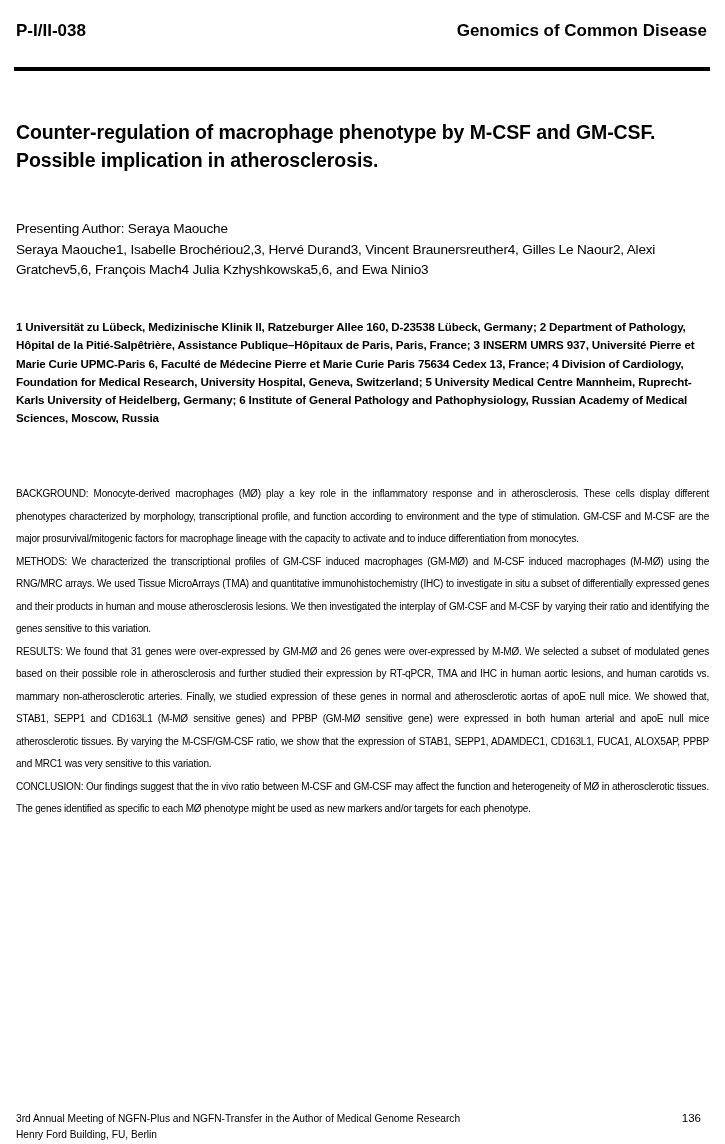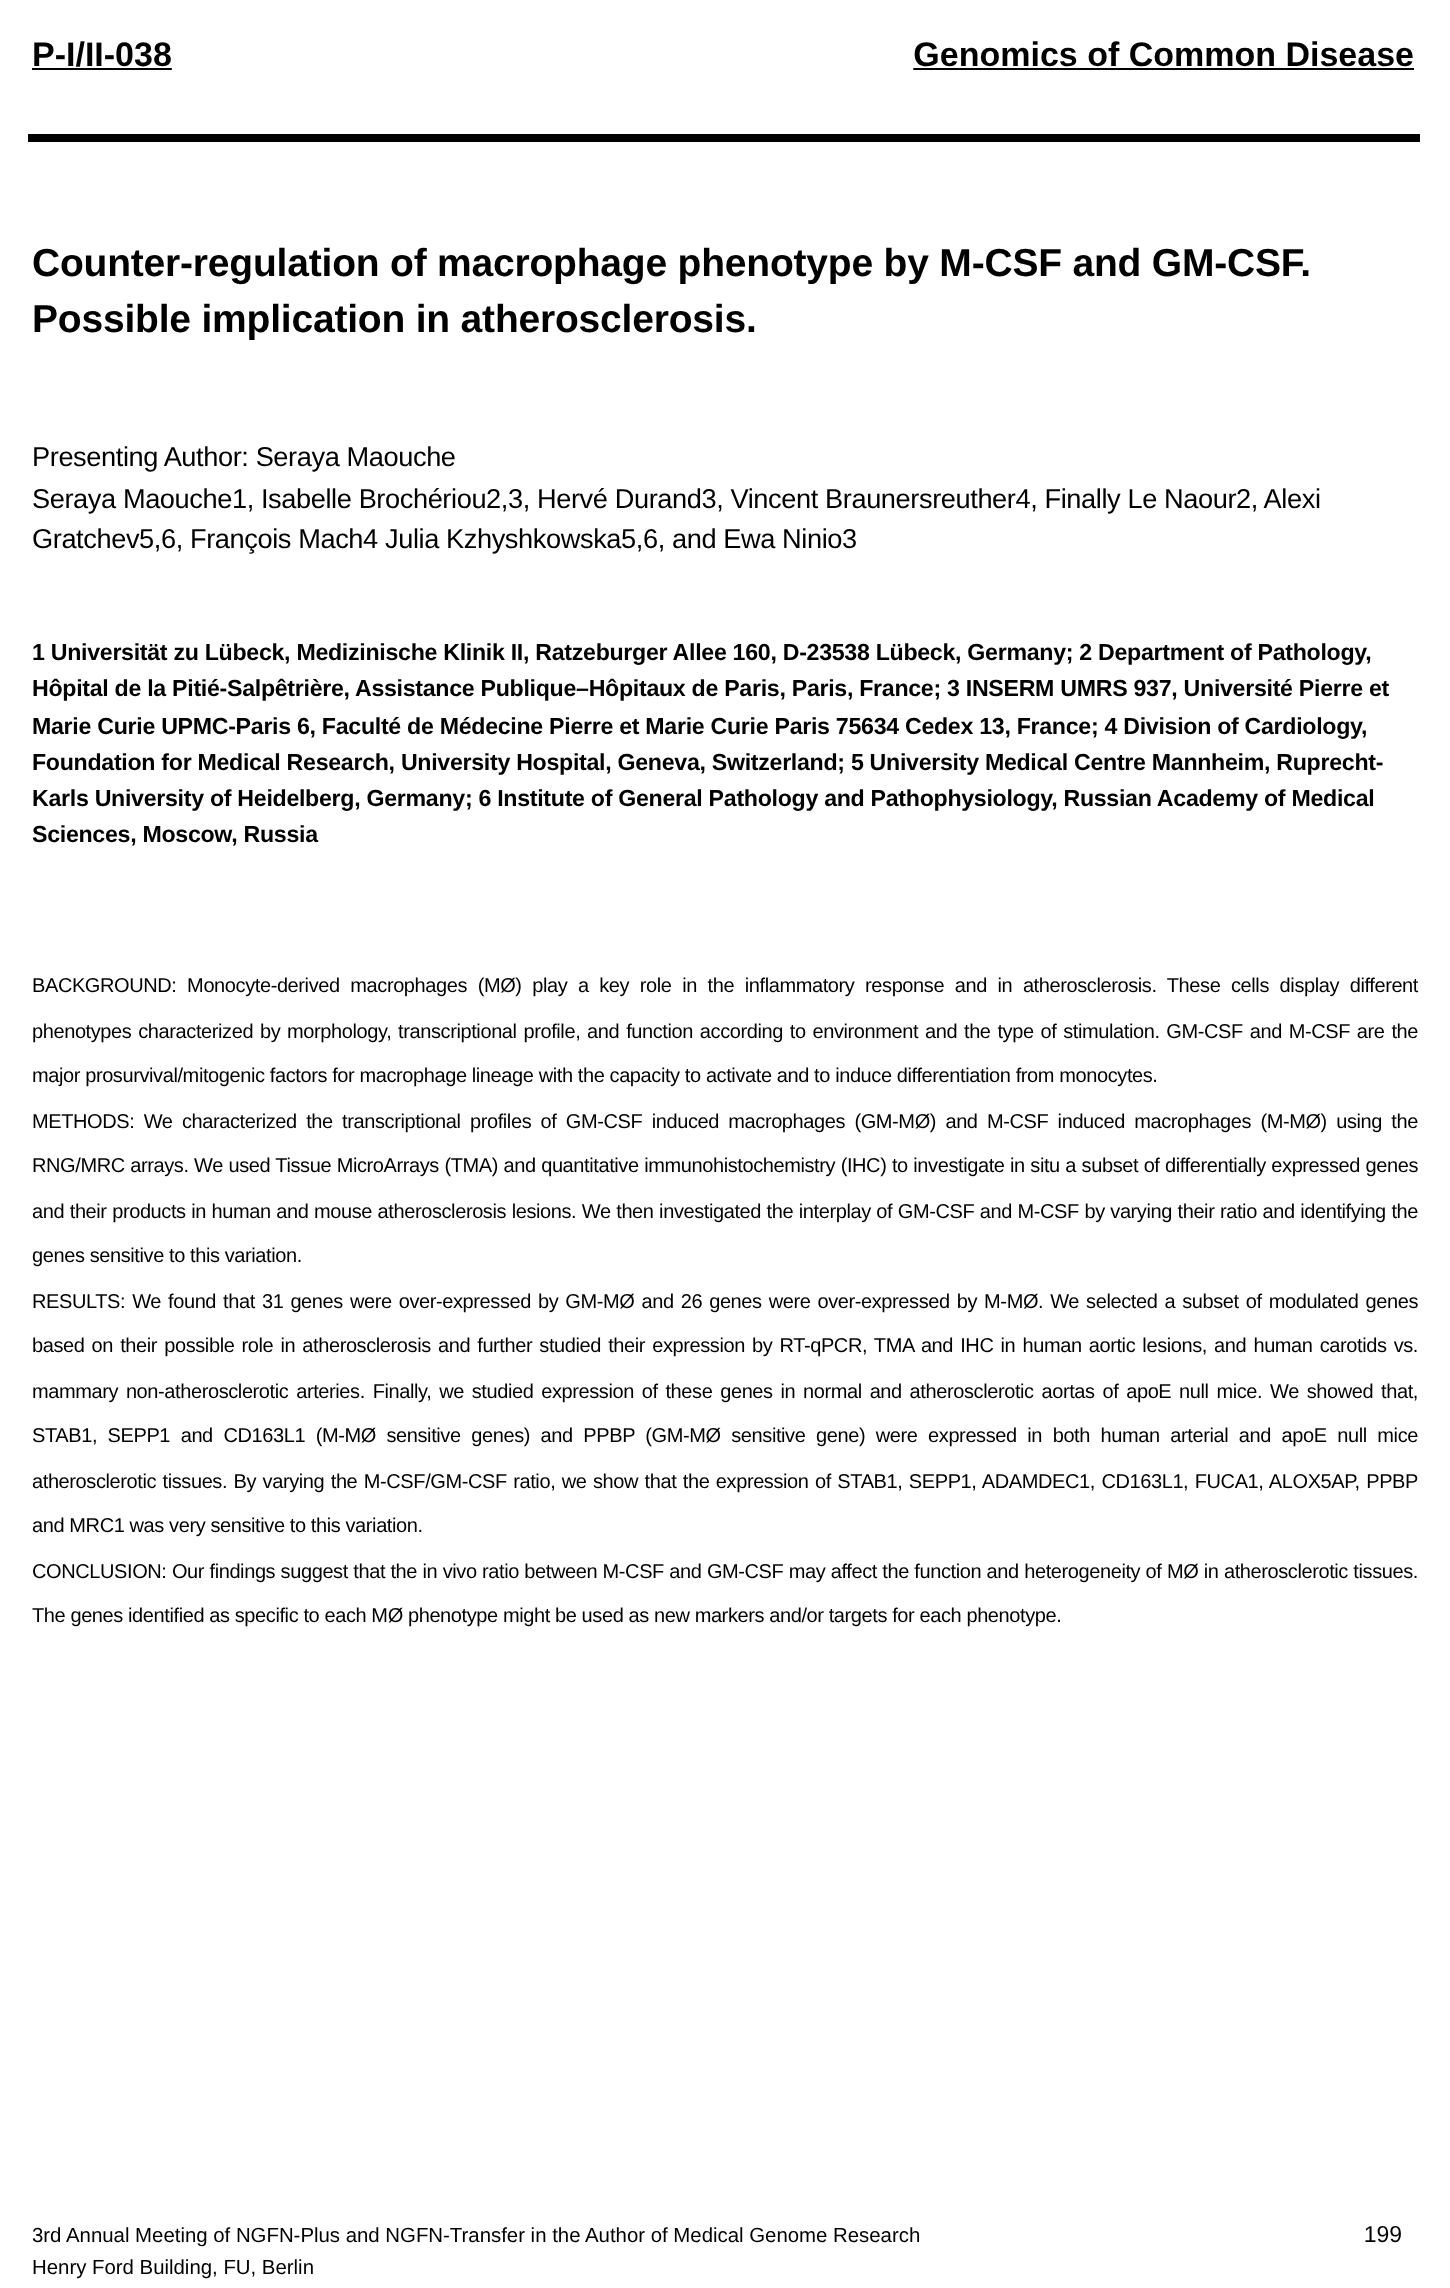--- a/index.html
+++ b/index.html
@@ -1,22 +1,22 @@
 <!DOCTYPE html>
 <html><head>
   <meta charset="utf-8">
   <style>
     html, body { margin: 0; padding: 0; background: #ffffff; }
     body {
       width: 725px; height: 1144px; position: relative; overflow: hidden;
       font-family: "Liberation Sans", "DejaVu Sans", sans-serif; color: #000;
     }
     .header { position: absolute; left: 16px; right: 18px; top: 18px; height: 26px;
-      display: flex; justify-content: space-between; 
-      font-weight: bold; font-size: 17px; text-decoration: underline; }
+      display: flex; justify-content: space-between; align-items: center;
+      font-weight: bold; font-size: 17px; }
     .rule { position: absolute; left: 14px; right: 15px; top: 67px; height: 4px; background: #000; }
     .title { position: absolute; left: 16px; right: 30px; top: 118px;
       font-weight: bold; font-size: 19.5px; line-height: 28px; letter-spacing: -0.1px; }
     .authors { position: absolute; left: 16px; right: 16px; top: 219px;
       font-weight: normal; font-size: 13.6px; line-height: 20.5px; letter-spacing: -0.2px; }
     .affil { position: absolute; left: 16px; right: 16px; top: 318px;
       font-weight: bold; font-size: 11.6px; line-height: 18.3px; letter-spacing: -0.15px; }
     .abstract { position: absolute; left: 16px; right: 16px; top: 483px;
       font-size: 10px; line-height: 22.5px; text-align: justify; letter-spacing: -0.2px; }
     .abstract p { margin: 0; }
@@ -30,29 +30,29 @@
 <div class="header">
   <span>P-I/II-038</span>
   <span>Genomics of Common Disease</span>
 </div>
 <div class="rule"></div>
 
 <div class="title">Counter-regulation of macrophage phenotype by M-CSF and GM-CSF. Possible implication in atherosclerosis.</div>
 
 <div class="authors">
   <div>Presenting Author: Seraya Maouche</div>
-  <div>Seraya Maouche1, Isabelle Brochériou2,3, Hervé Durand3, Vincent Braunersreuther4, Finally Le Naour2, Alexi Gratchev5,6, François Mach4 Julia Kzhyshkowska5,6, and Ewa Ninio3</div>
+  <div>Seraya Maouche1, Isabelle Brochériou2,3, Hervé Durand3, Vincent Braunersreuther4, Gilles Le Naour2, Alexi Gratchev5,6, François Mach4 Julia Kzhyshkowska5,6, and Ewa Ninio3</div>
 </div>
 
 <div class="affil">1 Universität zu Lübeck, Medizinische Klinik II, Ratzeburger Allee 160, D-23538 Lübeck, Germany; 2 Department of Pathology, Hôpital de la Pitié-Salpêtrière, Assistance Publique–Hôpitaux de Paris, Paris, France; 3 INSERM UMRS 937, Université Pierre et Marie Curie UPMC-Paris 6, Faculté de Médecine Pierre et Marie Curie Paris 75634 Cedex 13, France; 4 Division of Cardiology, Foundation for Medical Research, University Hospital, Geneva, Switzerland; 5 University Medical Centre Mannheim, Ruprecht-Karls University of Heidelberg, Germany; 6 Institute of General Pathology and Pathophysiology, Russian Academy of Medical Sciences, Moscow, Russia</div>
 
 <div class="abstract">
   <p>BACKGROUND:  Monocyte-derived macrophages (MØ) play a key role in the inflammatory response and in atherosclerosis. These cells display different phenotypes characterized by morphology, transcriptional profile, and function according to environment and the type of stimulation. GM-CSF and M-CSF are the major prosurvival/mitogenic factors for macrophage lineage with the capacity to activate and to induce differentiation from monocytes.</p>
   <p>METHODS: We characterized the transcriptional profiles of GM-CSF induced macrophages (GM-MØ) and M-CSF induced macrophages (M-MØ) using the RNG/MRC arrays. We used Tissue MicroArrays (TMA) and quantitative immunohistochemistry (IHC) to investigate in situ a subset of differentially expressed genes and their products in human and mouse atherosclerosis lesions. We then investigated the interplay of GM-CSF and M-CSF by varying their ratio and identifying the genes sensitive to this variation.</p>
   <p>RESULTS:  We found that 31 genes were over-expressed by GM-MØ and 26 genes were over-expressed by M-MØ. We selected a subset of modulated genes based on their possible role in atherosclerosis and further studied their expression by RT-qPCR, TMA and IHC in human aortic lesions, and human carotids vs. mammary non-atherosclerotic arteries. Finally, we studied expression of these genes in normal and atherosclerotic aortas of apoE null mice. We showed that, STAB1, SEPP1 and CD163L1 (M-MØ sensitive genes) and PPBP (GM-MØ sensitive gene) were expressed in both human arterial and apoE null mice atherosclerotic tissues. By varying the M-CSF/GM-CSF ratio, we show that the expression of STAB1, SEPP1, ADAMDEC1, CD163L1, FUCA1, ALOX5AP, PPBP and MRC1 was very sensitive to this variation.</p>
   <p>CONCLUSION: Our findings suggest that the in vivo ratio between M-CSF and GM-CSF may affect the function and heterogeneity of MØ in atherosclerotic tissues. The genes identified as specific to each MØ phenotype might be used as new markers and/or targets for each phenotype.</p>
 </div>
 
 <div class="footer">
   <div>3rd Annual Meeting of NGFN-Plus and NGFN-Transfer in the Author of Medical Genome Research</div>
   <div>Henry Ford Building, FU, Berlin</div>
-  <span class="pagenum">199</span>
+  <span class="pagenum">136</span>
 </div>
 
 </body></html>

